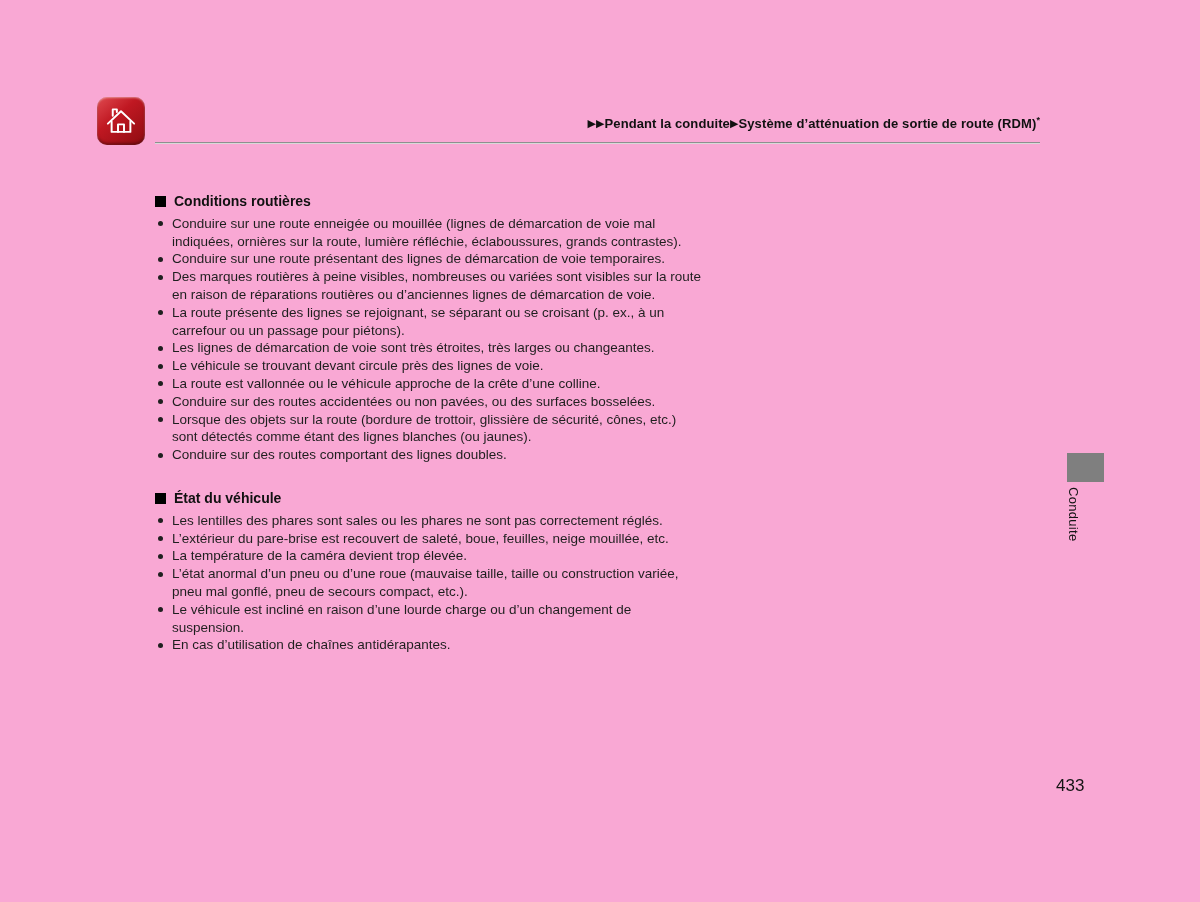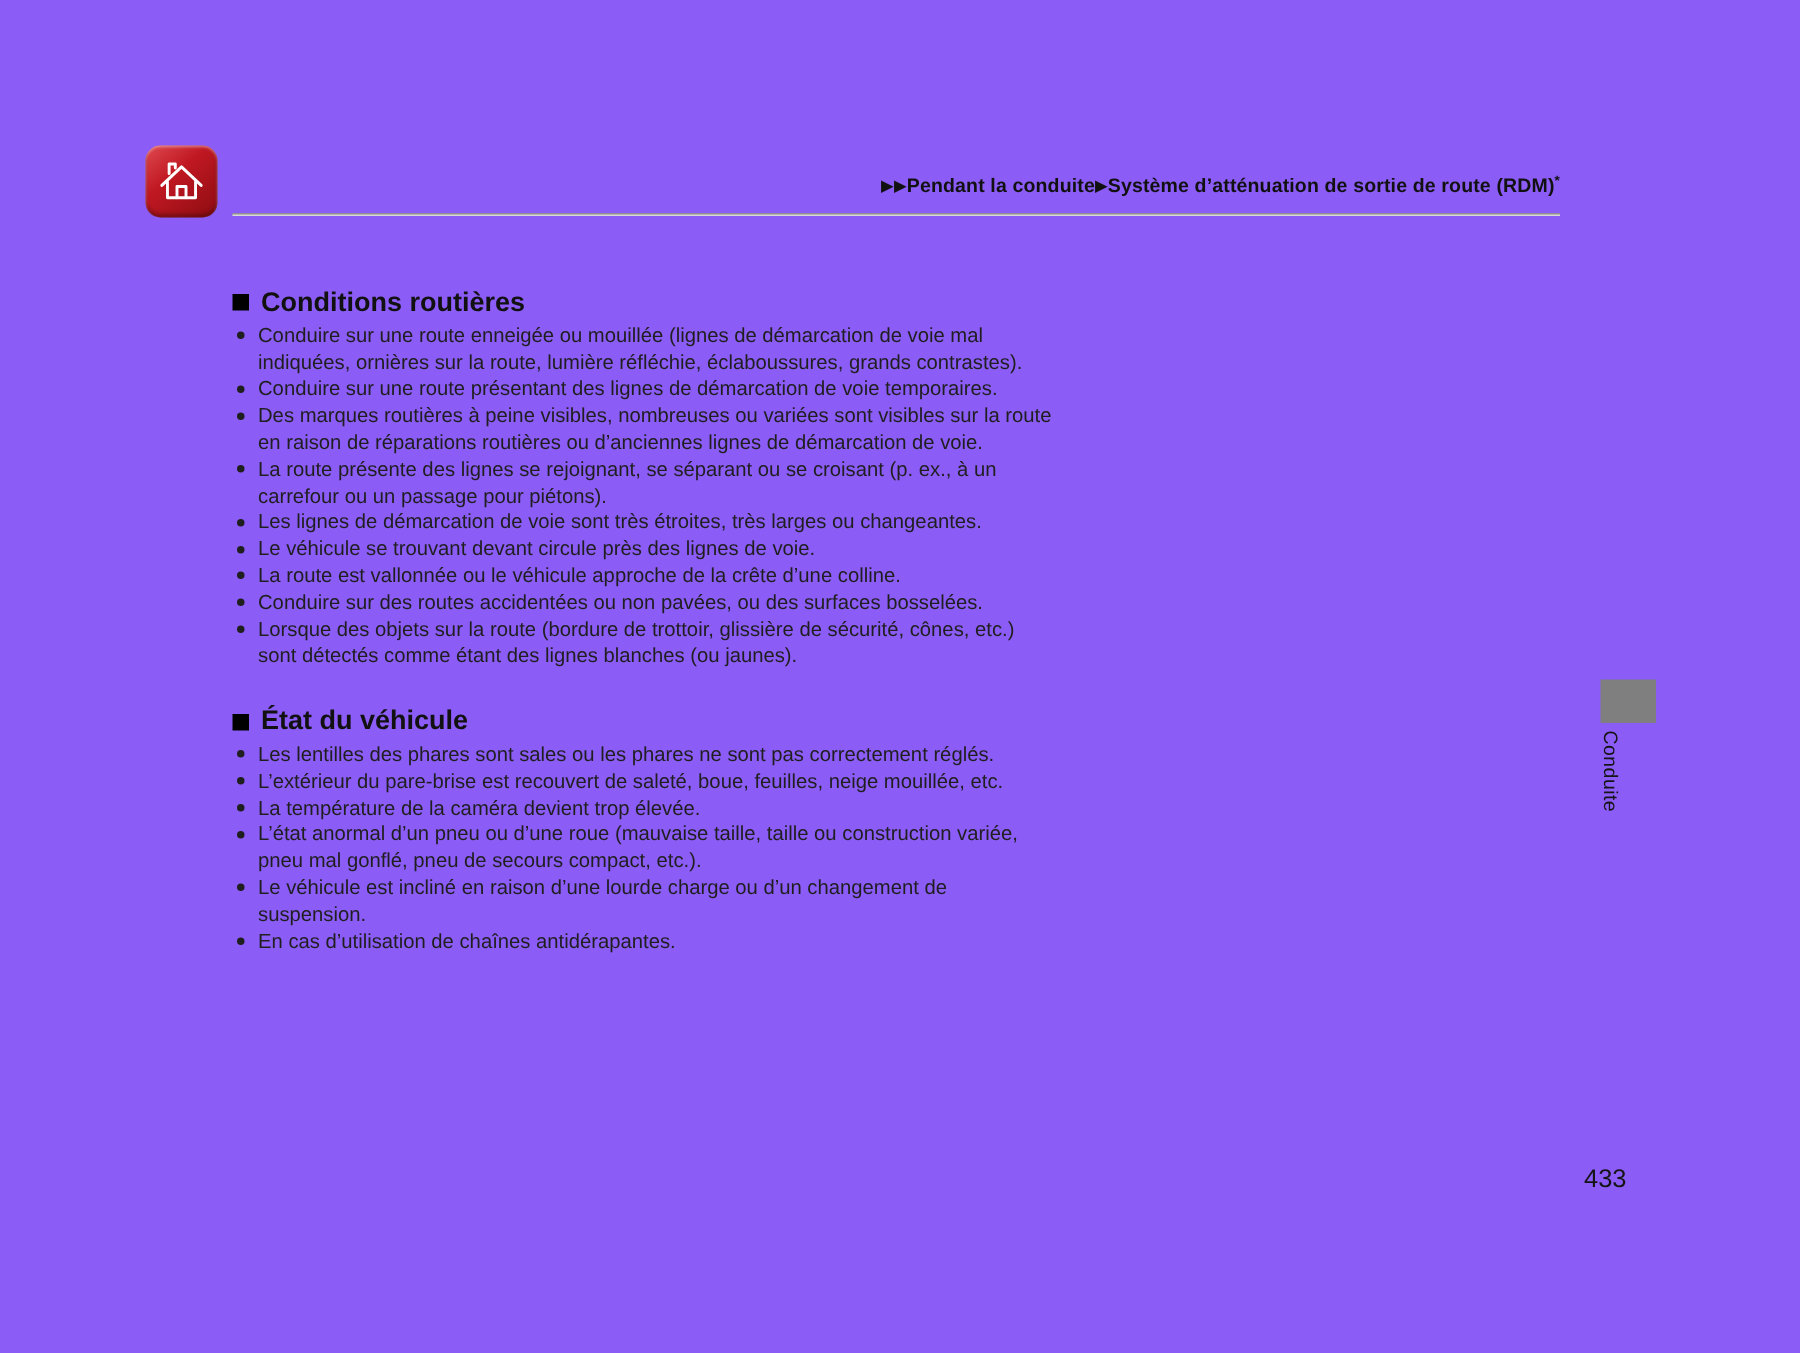--- a/index.html
+++ b/index.html
@@ -1,19 +1,19 @@
 <!DOCTYPE html>
 <html><head>
 <meta charset="utf-8">
 <style>
   * { margin:0; padding:0; box-sizing:border-box; }
   html,body { width:1200px; height:902px; background:#ffffff; }
   body { font-family:"Liberation Sans","DejaVu Sans",sans-serif; color:#1f1f1f; position:relative; overflow:hidden; }
 
-  .page { position:absolute; inset:0; width:1200px; height:902px; background:#8b5cf6; }
+  .page { position:absolute; inset:0; width:1200px; height:902px; background:#f9a8d4; }
 
   
   .home-btn {
     position:absolute; left:97px; top:97px; width:48px; height:48px;
     border-radius:10px;
     background:linear-gradient(140deg,#e04a50 0%,#c01822 40%,#8d0c11 100%);
     box-shadow:inset 0 1px 2px rgba(255,255,255,.45), inset 0 -2px 3px rgba(0,0,0,.35);
     display:flex; align-items:center; justify-content:center;
     cursor:pointer;
   }
@@ -33,21 +33,21 @@
     background:#8f8f8f; border-bottom:1px solid #d9d9d9;
   }
 
   
   .content { position:absolute; left:155px; top:193px; width:548px; }
 
   .section + .section { margin-top:26px; }
 
   .section-title {
     display:flex; align-items:center; gap:8px;
-    font-size:18px; font-weight:bold; color:#111;
+    font-size:14px; font-weight:bold; color:#111;
     margin-bottom:4px; line-height:17.8px;
   }
   .marker {
     display:inline-block; width:11px; height:11px; background:#000;
     flex:0 0 auto;
   }
 
   ul.bullets { list-style:none; }
   ul.bullets li {
     position:relative; padding-left:17px;
@@ -108,20 +108,21 @@
       <ul class="bullets">
         <li>Conduire sur une route enneigée ou mouillée (lignes de démarcation de voie mal indiquées, ornières sur la route, lumière réfléchie, éclaboussures, grands contrastes).</li>
         <li>Conduire sur une route présentant des lignes de démarcation de voie temporaires.</li>
         <li>Des marques routières à peine visibles, nombreuses ou variées sont visibles sur la route en raison de réparations routières ou d’anciennes lignes de démarcation de voie.</li>
         <li>La route présente des lignes se rejoignant, se séparant ou se croisant (p. ex., à un carrefour ou un passage pour piétons).</li>
         <li>Les lignes de démarcation de voie sont très étroites, très larges ou changeantes.</li>
         <li>Le véhicule se trouvant devant circule près des lignes de voie.</li>
         <li>La route est vallonnée ou le véhicule approche de la crête d’une colline.</li>
         <li>Conduire sur des routes accidentées ou non pavées, ou des surfaces bosselées.</li>
         <li>Lorsque des objets sur la route (bordure de trottoir, glissière de sécurité, cônes, etc.) sont détectés comme étant des lignes blanches (ou jaunes).</li>
+        <li>Conduire sur des routes comportant des lignes doubles.</li>
       </ul>
     </div>
 
     <div class="section">
       <div class="section-title">
         <span class="marker"></span>
         <span>État du véhicule</span>
       </div>
       <ul class="bullets">
         <li>Les lentilles des phares sont sales ou les phares ne sont pas correctement réglés.</li>

